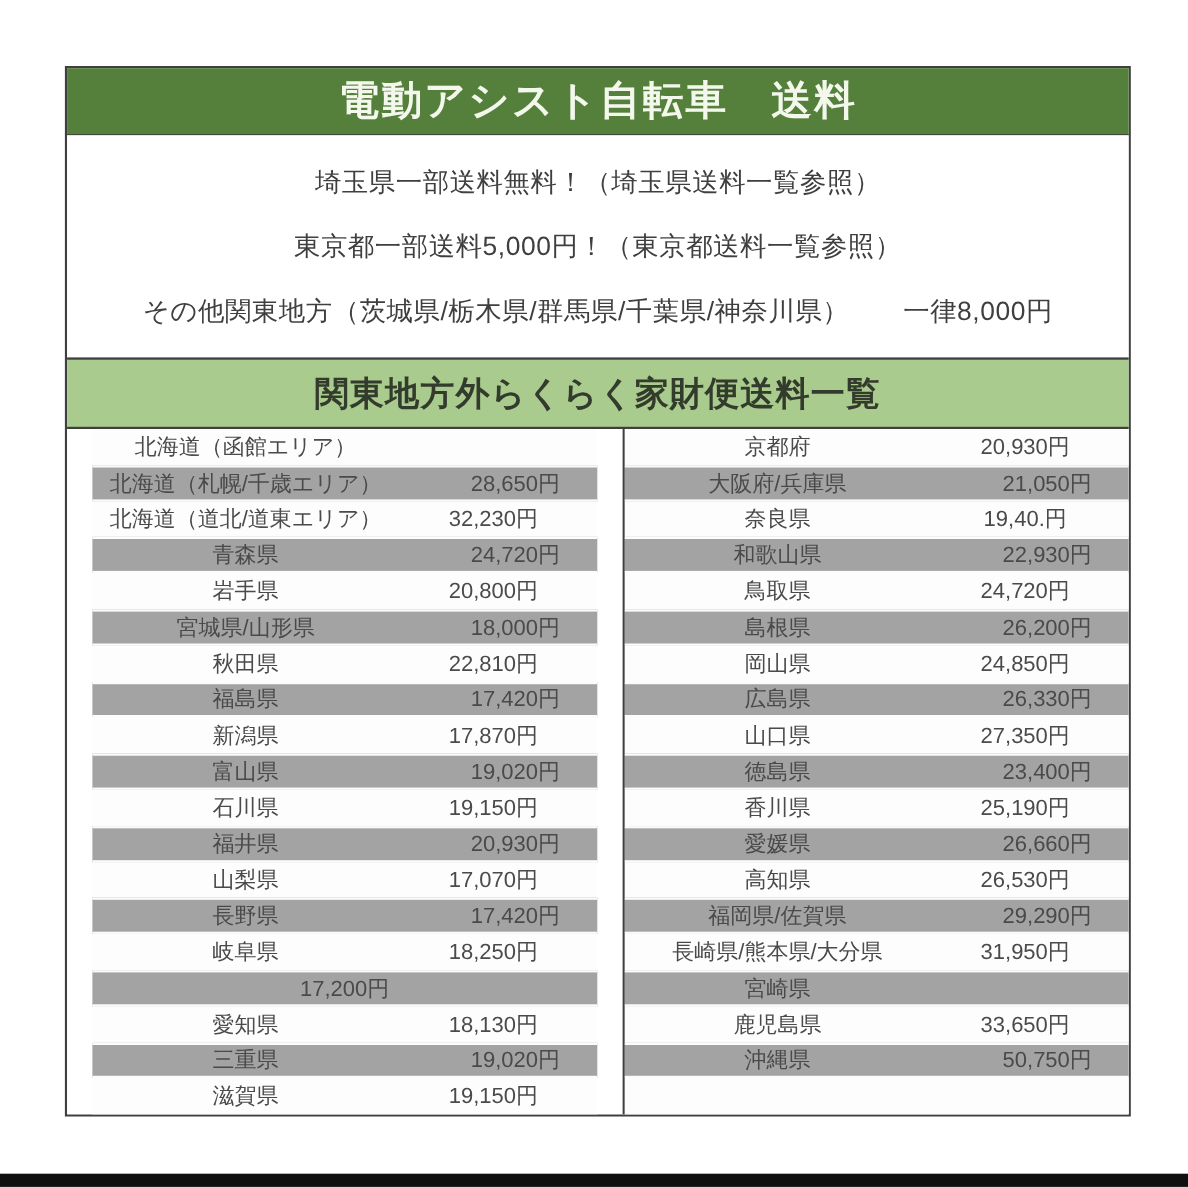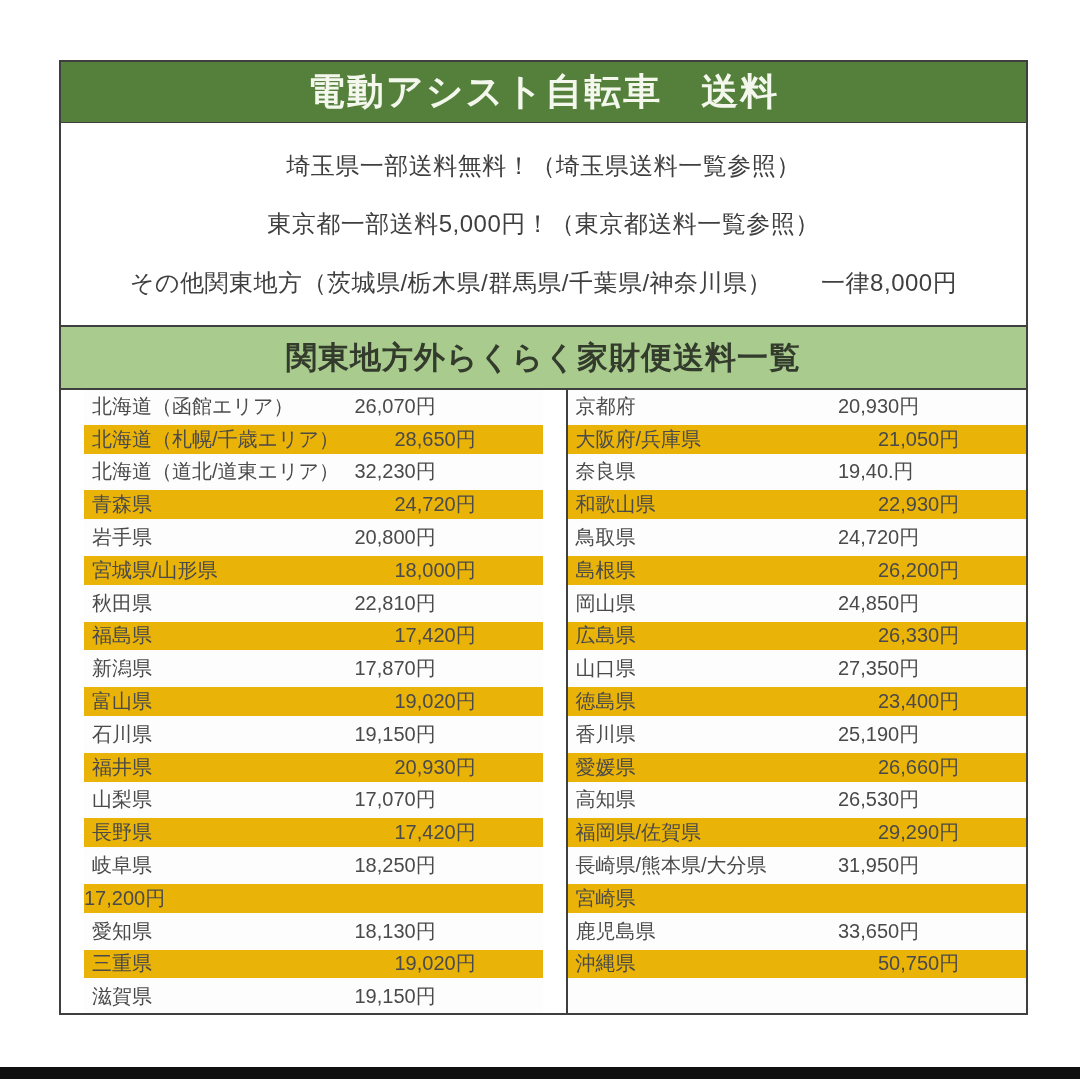--- a/index.html
+++ b/index.html
@@ -9,20 +9,21 @@
     overflow: hidden;
     font-family: "Liberation Sans", "DejaVu Sans", sans-serif;
     position: relative;
   }
   .sheet {
     position: absolute;
     left: 59px; top: 60px;
     width: 969px;
     border: 2px solid #3f3f3f;
     background: #ffffff;
+    text-align: center;
   }
   .main-header {
     height: 61px;
     background: #55803c;
     border-bottom: 1px solid #3f3f3f;
     display: flex; align-items: center; justify-content: center;
   }
   .main-header .title {
     color: #f3f7ec;
     font-size: 37px;
@@ -63,21 +64,21 @@
   }
   .half { flex: 1 1 0; min-width: 0; margin-left: 23px; }
   .half.right { border-left: 2px solid #3f3f3f; }
   .row {
     height: 32.8px;
     display: flex;
     align-items: center;
     background: #fdfdfd;
   }
   .row.gray {
-    background: #eab308;
+    background: #a3a3a3;
     border-top: 2px solid #fcfcfc;
     border-bottom: 2px solid #fcfcfc;
     gap: 40px;
   }
   .cell-name {
     width: 59%;
     padding-left: 8px;
     font-size: 20px;
     color: #4a4a4a;
     white-space: nowrap;
@@ -112,21 +113,20 @@
   </div>
 
   <div class="sub-header">
     <div class="title">関東地方外らくらく家財便送料一覧</div>
   </div>
 
   <div class="fee-table">
     <div class="half left" id="left-half">
         <div class="row">
           <div class="cell-name">北海道（函館エリア）</div>
-          <div class="cell-price">26,070円</div>
         </div>
         <div class="row gray">
           <div class="cell-name">北海道（札幌/千歳エリア）</div>
           <div class="cell-price">28,650円</div>
         </div>
         <div class="row">
           <div class="cell-name">北海道（道北/道東エリア）</div>
           <div class="cell-price">32,230円</div>
         </div>
         <div class="row gray">

